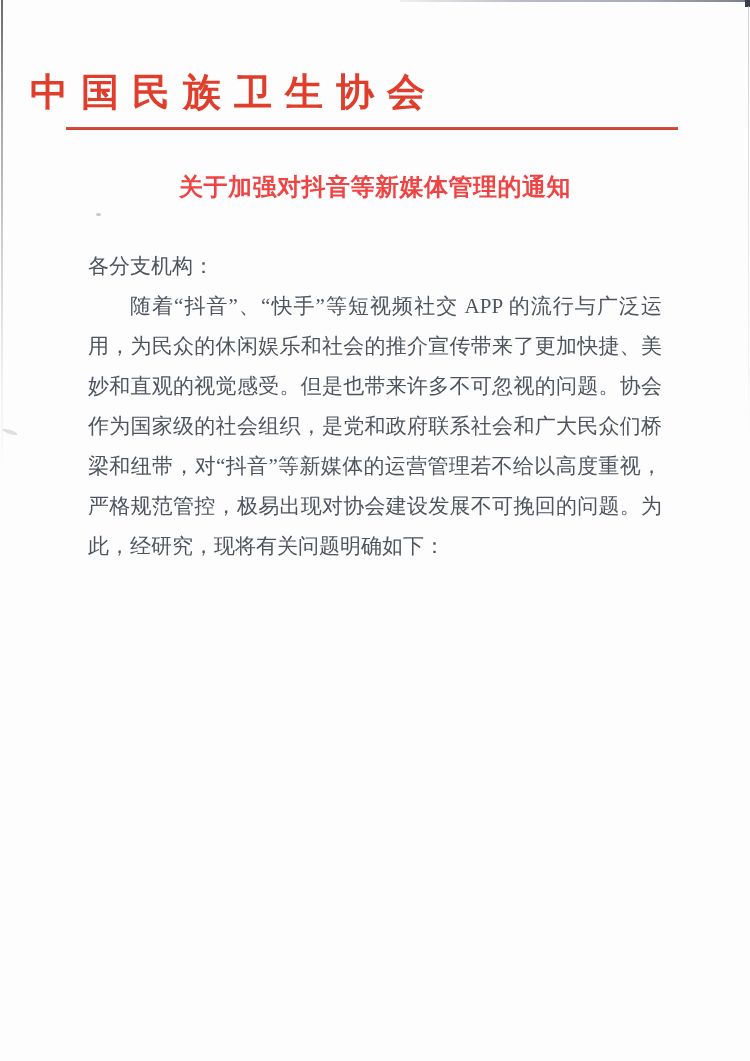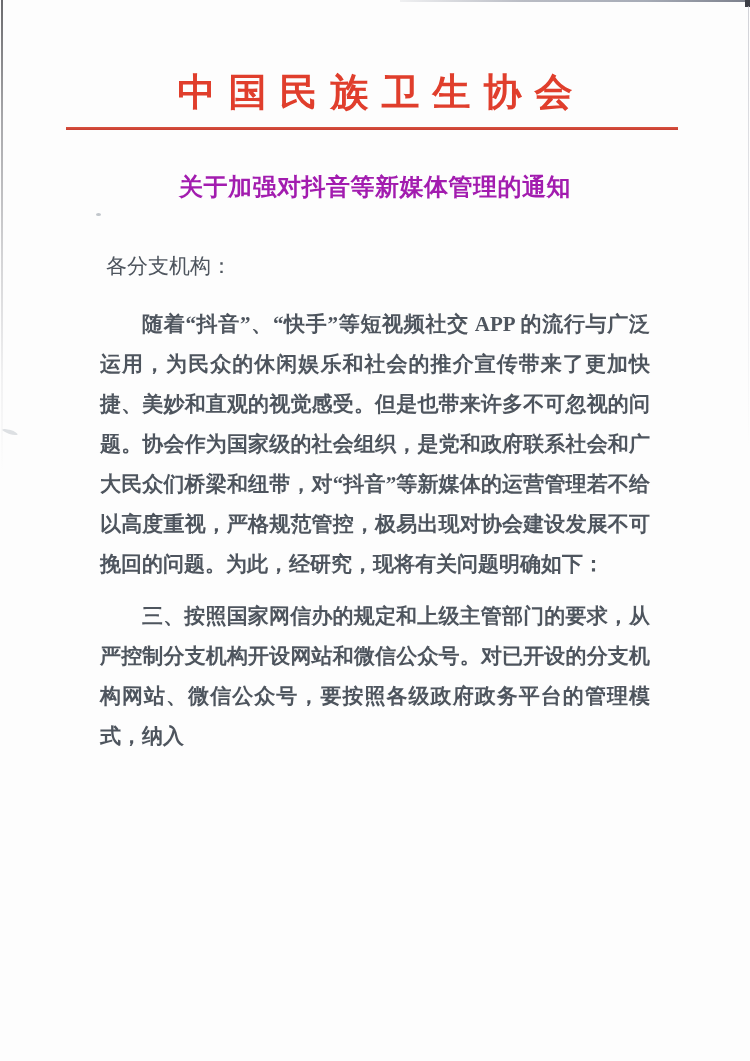--- a/index.html
+++ b/index.html
@@ -14,65 +14,64 @@
     margin: 0 auto;
     background: #fdfdfd;
     overflow: hidden;
     font-family: "Liberation Serif", "DejaVu Serif", serif;
   }
 
   
   .letterhead {
     margin-top: 70px;
     line-height: 44px;
-    text-align: center;
+    text-align: left;
     font-size: 38px;
     font-weight: bold;
     color: #e03e2c;
     letter-spacing: 13px;
-    padding-left: 13px;
+    padding-left: 30px;
     font-family: "Liberation Sans", "DejaVu Sans", sans-serif;
     white-space: nowrap;
   }
   .red-rule {
     margin: 13px 0 0 66px;
     width: 612px;
     height: 3px;
     background: linear-gradient(to bottom, #d8523f, #c83d31);
     border: none;
   }
 
   
   .doc-title {
     margin-top: 40px;
     line-height: 34px;
     text-align: center;
     font-size: 24px;
     font-weight: bold;
     letter-spacing: 0.5px;
-    color: #a21caf;
+    color: #ef4444;
   }
 
   
   .doc-body {
     margin-top: 42px;
     padding: 0 88px;
     font-size: 21px;
     line-height: 40px;
     color: #4e555e;
     text-align: justify;
   }
   .doc-body .greeting {
-    margin: 18px;
+    margin: 0;
     text-indent: 0;
   }
   .doc-body p.para {
-    margin: 12px;
+    margin: 0;
     text-indent: 2em;
-    font-weight: bold;
   }
 
   
   .left-edge-artifact {
     position: absolute;
     left: 1px;
     top: 0;
     width: 2px;
     height: 470px;
     background: linear-gradient(to bottom,
@@ -140,21 +139,20 @@
 
   <div class="letterhead">中国民族卫生协会</div>
 
   <div class="red-rule"></div>
 
   <div class="doc-title">关于加强对抖音等新媒体管理的通知</div>
 
   <div class="doc-body">
     <p class="greeting">各分支机构：</p>
     <p class="para">随着“抖音”、“快手”等短视频社交 APP 的流行与广泛运用，为民众的休闲娱乐和社会的推介宣传带来了更加快捷、美妙和直观的视觉感受。但是也带来许多不可忽视的问题。协会作为国家级的社会组织，是党和政府联系社会和广大民众们桥梁和纽带，对“抖音”等新媒体的运营管理若不给以高度重视，严格规范管控，极易出现对协会建设发展不可挽回的问题。为此，经研究，现将有关问题明确如下：</p>
-    <p class="para">三、按照国家网信办的规定和上级主管部门的要求，从严控制分支机构开设网站和微信公众号。对已开设的分支机构网站、微信公众号，要按照各级政府政务平台的管理模式，纳入</p>
   </div>
 
   <div class="left-edge-artifact"></div>
   <div class="top-edge-artifact"></div>
   <div class="corner-artifact"></div>
   <div class="right-edge-artifact"></div>
   <div class="speck-artifact"></div>
   <div class="smudge-artifact"></div>
 
 </div>

